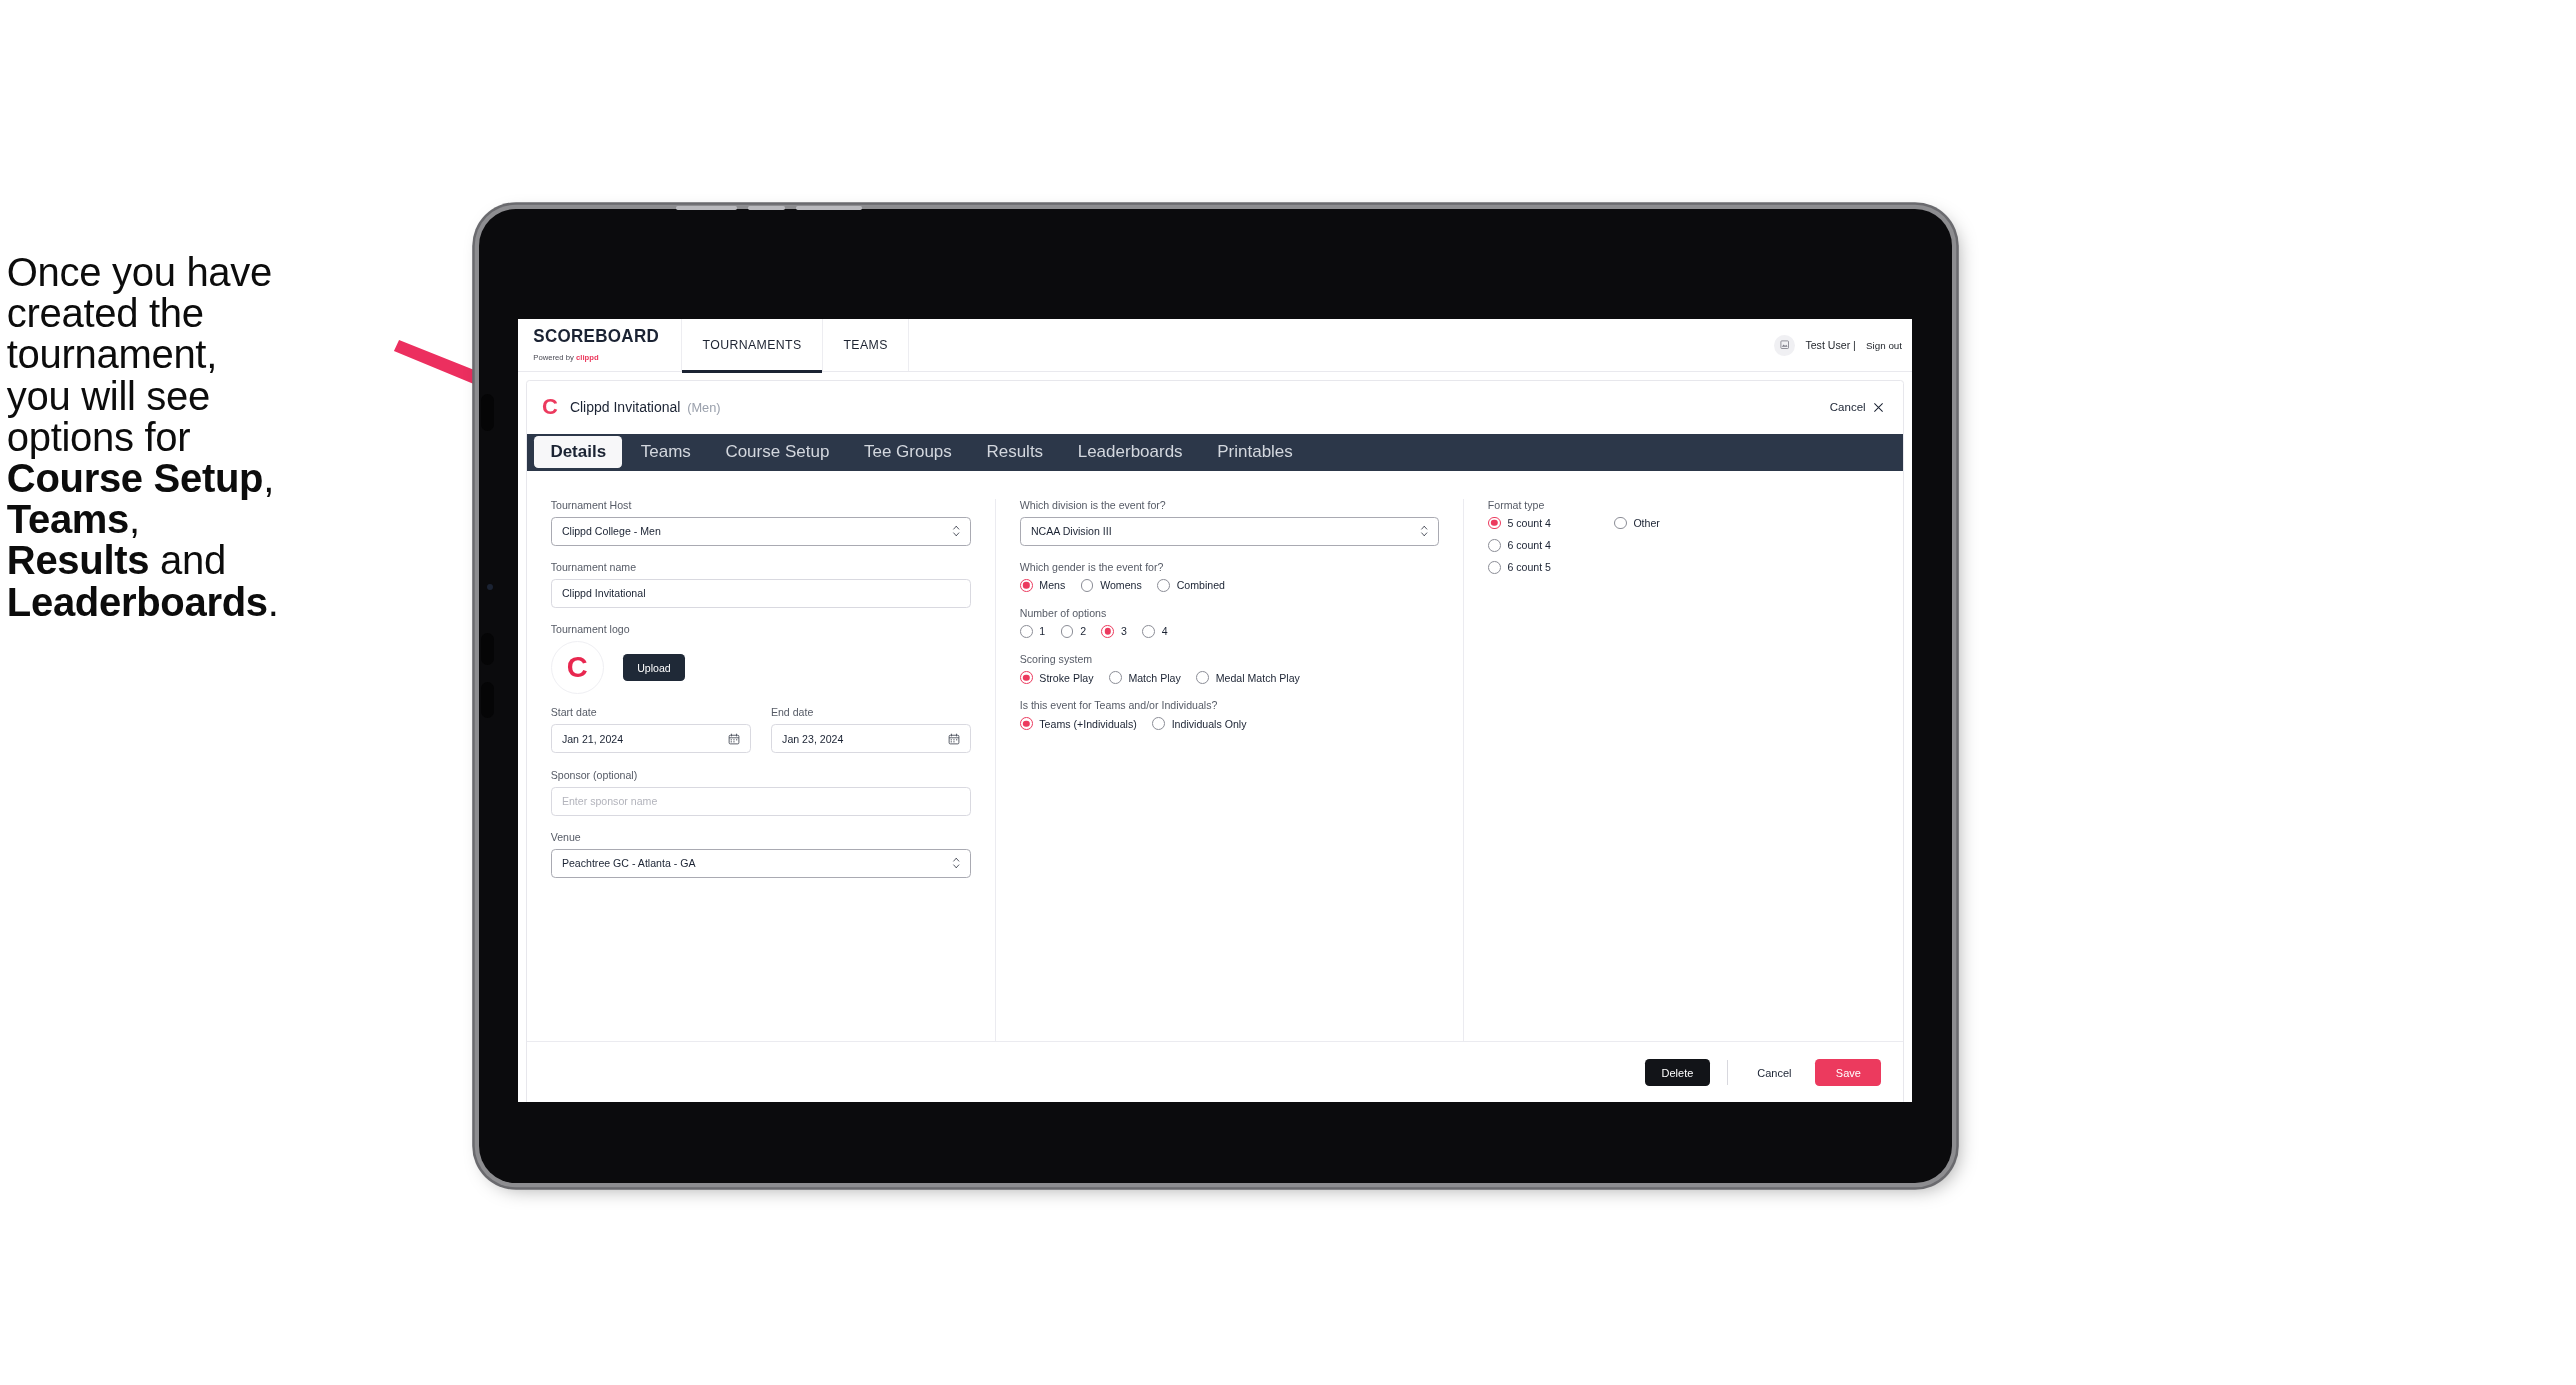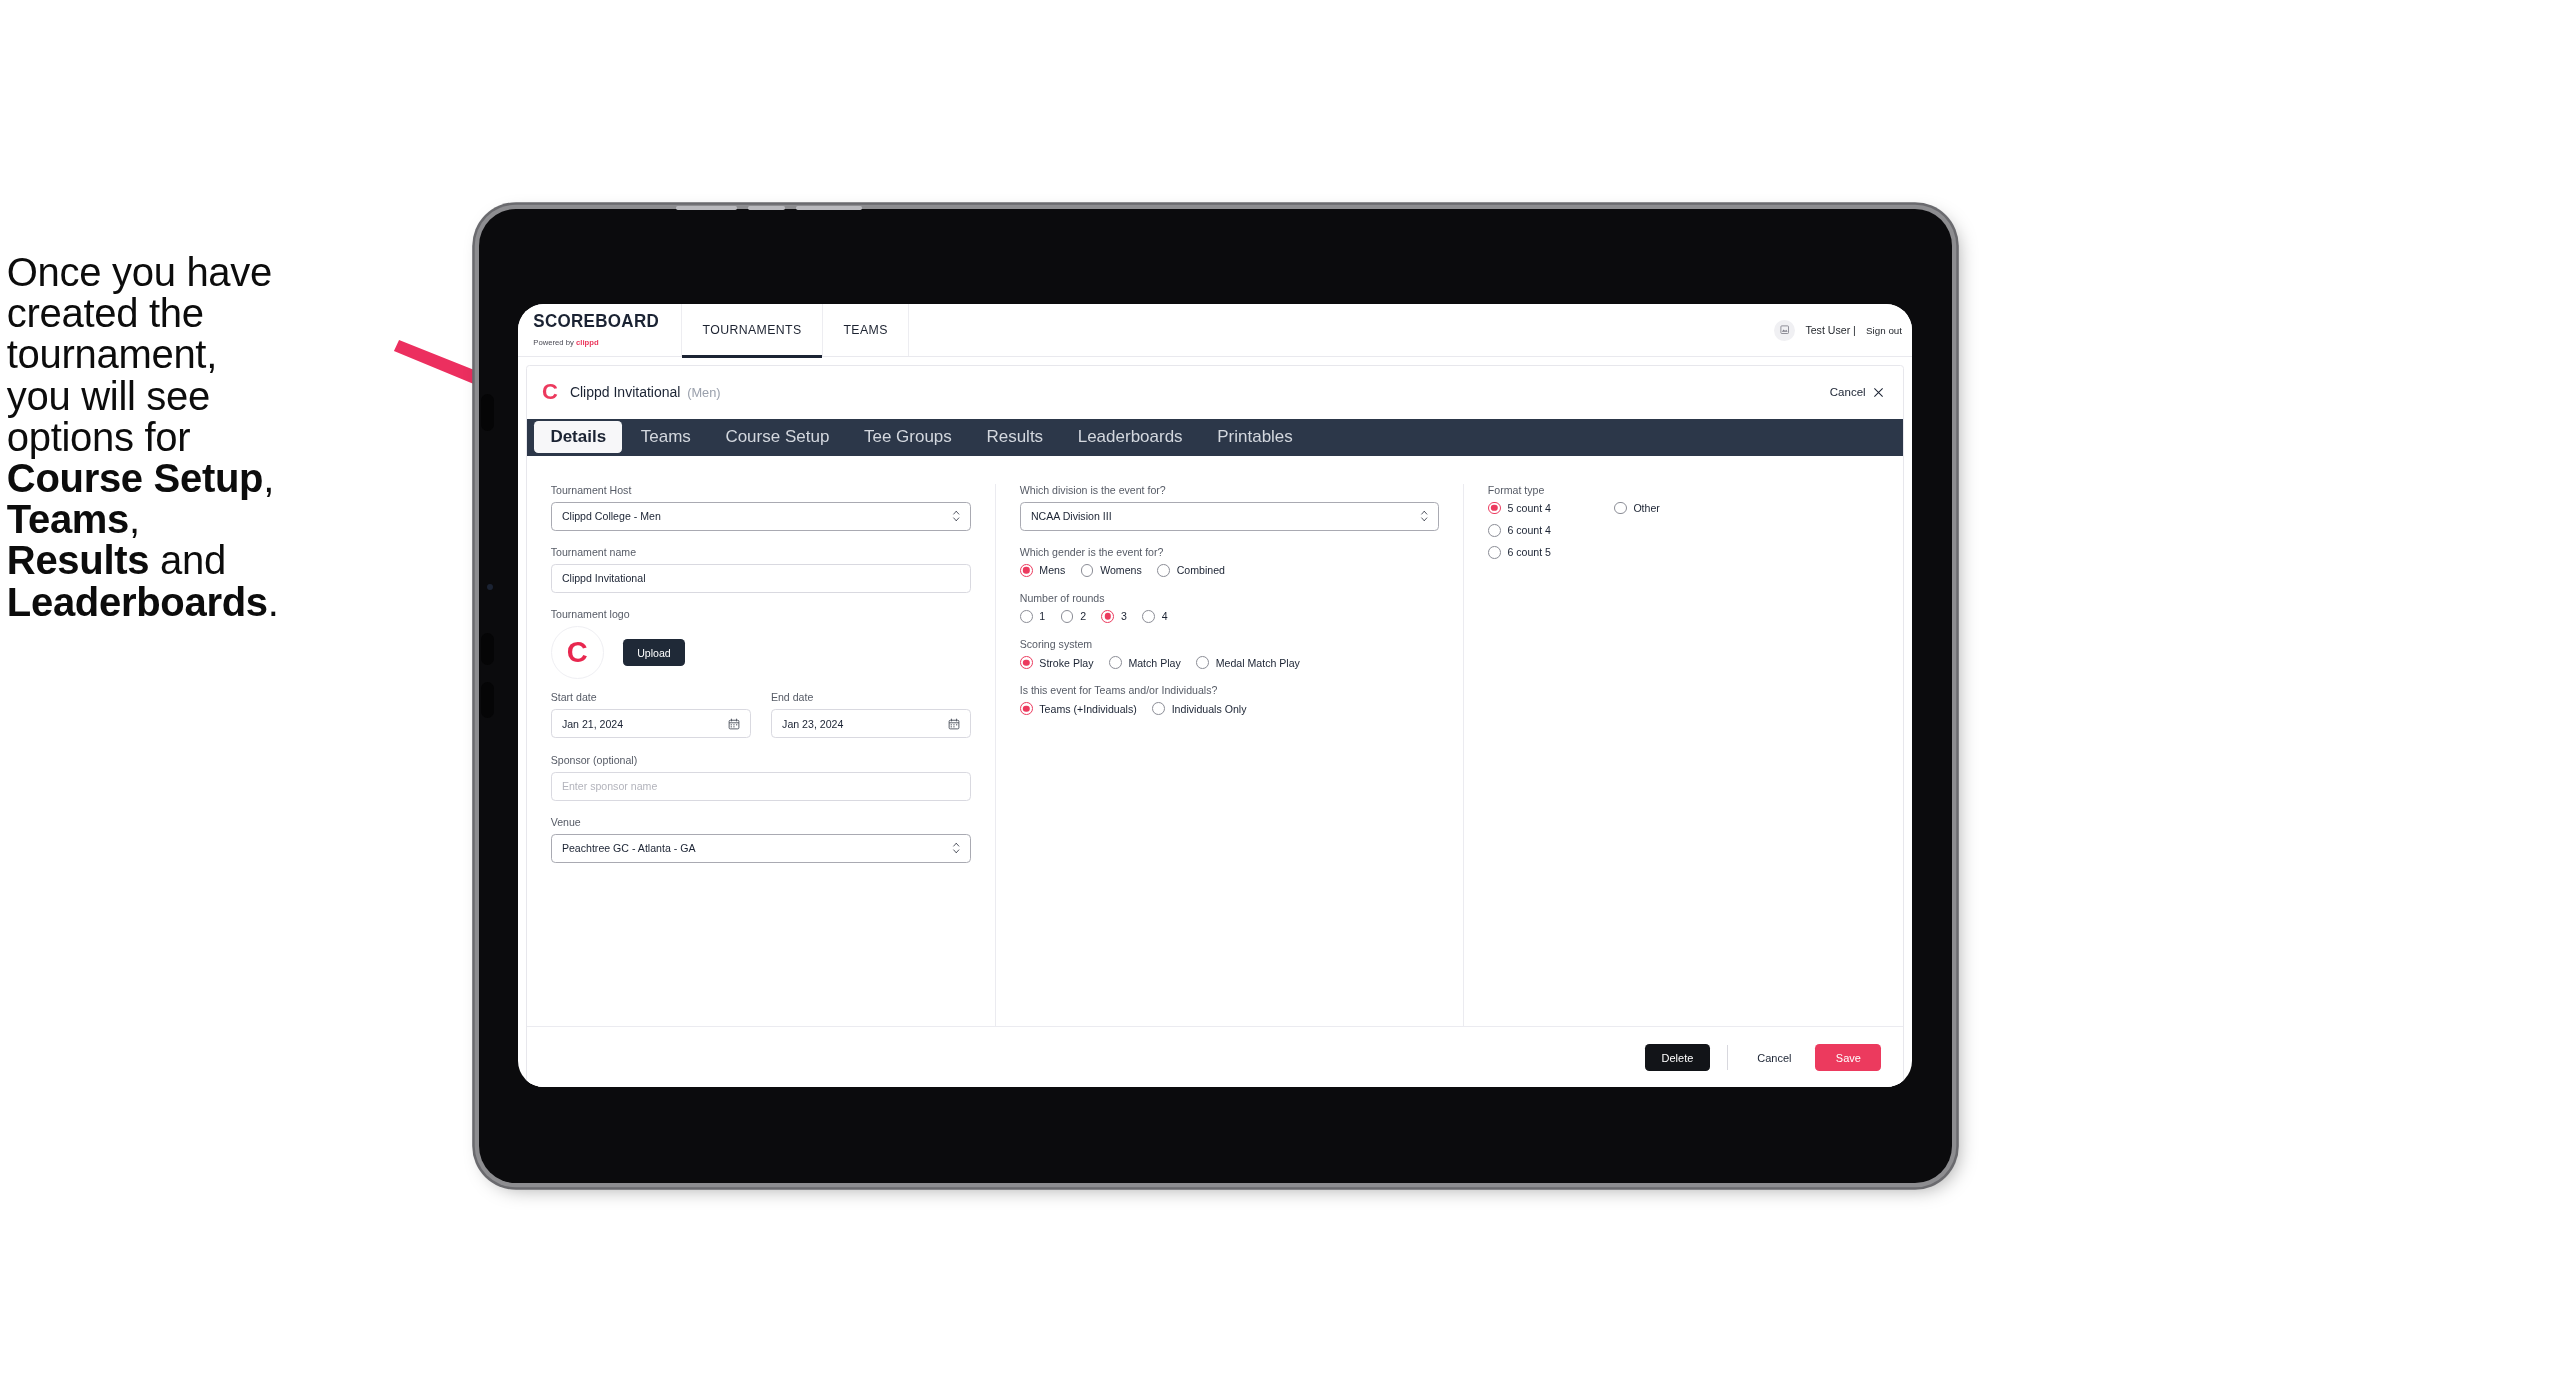--- a/index.html
+++ b/index.html
@@ -74,26 +74,25 @@
     width: 6px;
     height: 6px;
     border-radius: 50%;
     background: #1b2333;
   }
 
   
   #app {
     position: absolute;
     left: 39px;
-    top: 95px;
+    top: 110px;
     width: 1394px;
     height: 783px;
     background: #ffffff;
     overflow: hidden;
-    border-radius: 26px;
   }
 
   
   #topnav {
     display: flex;
     align-items: stretch;
     height: 53px;
     background: #ffffff;
     border-bottom: 1.7px solid #e9e9ee;
     position: relative;
@@ -602,21 +601,21 @@
                     <span>Womens</span>
                   </div>
                 <div class="radio-opt">
                     <span class="dot"></span>
                     <span>Combined</span>
                   </div>
               </div>
             </div>
 
             <div class="group">
-              <div class="field-label">Number of rounds</div>
+              <div class="field-label">Number of options</div>
               <div class="radio-row">
                 <div class="radio-opt">
                     <span class="dot"></span>
                     <span>1</span>
                   </div>
                 <div class="radio-opt">
                     <span class="dot"></span>
                     <span>2</span>
                   </div>
                 <div class="radio-opt on">

